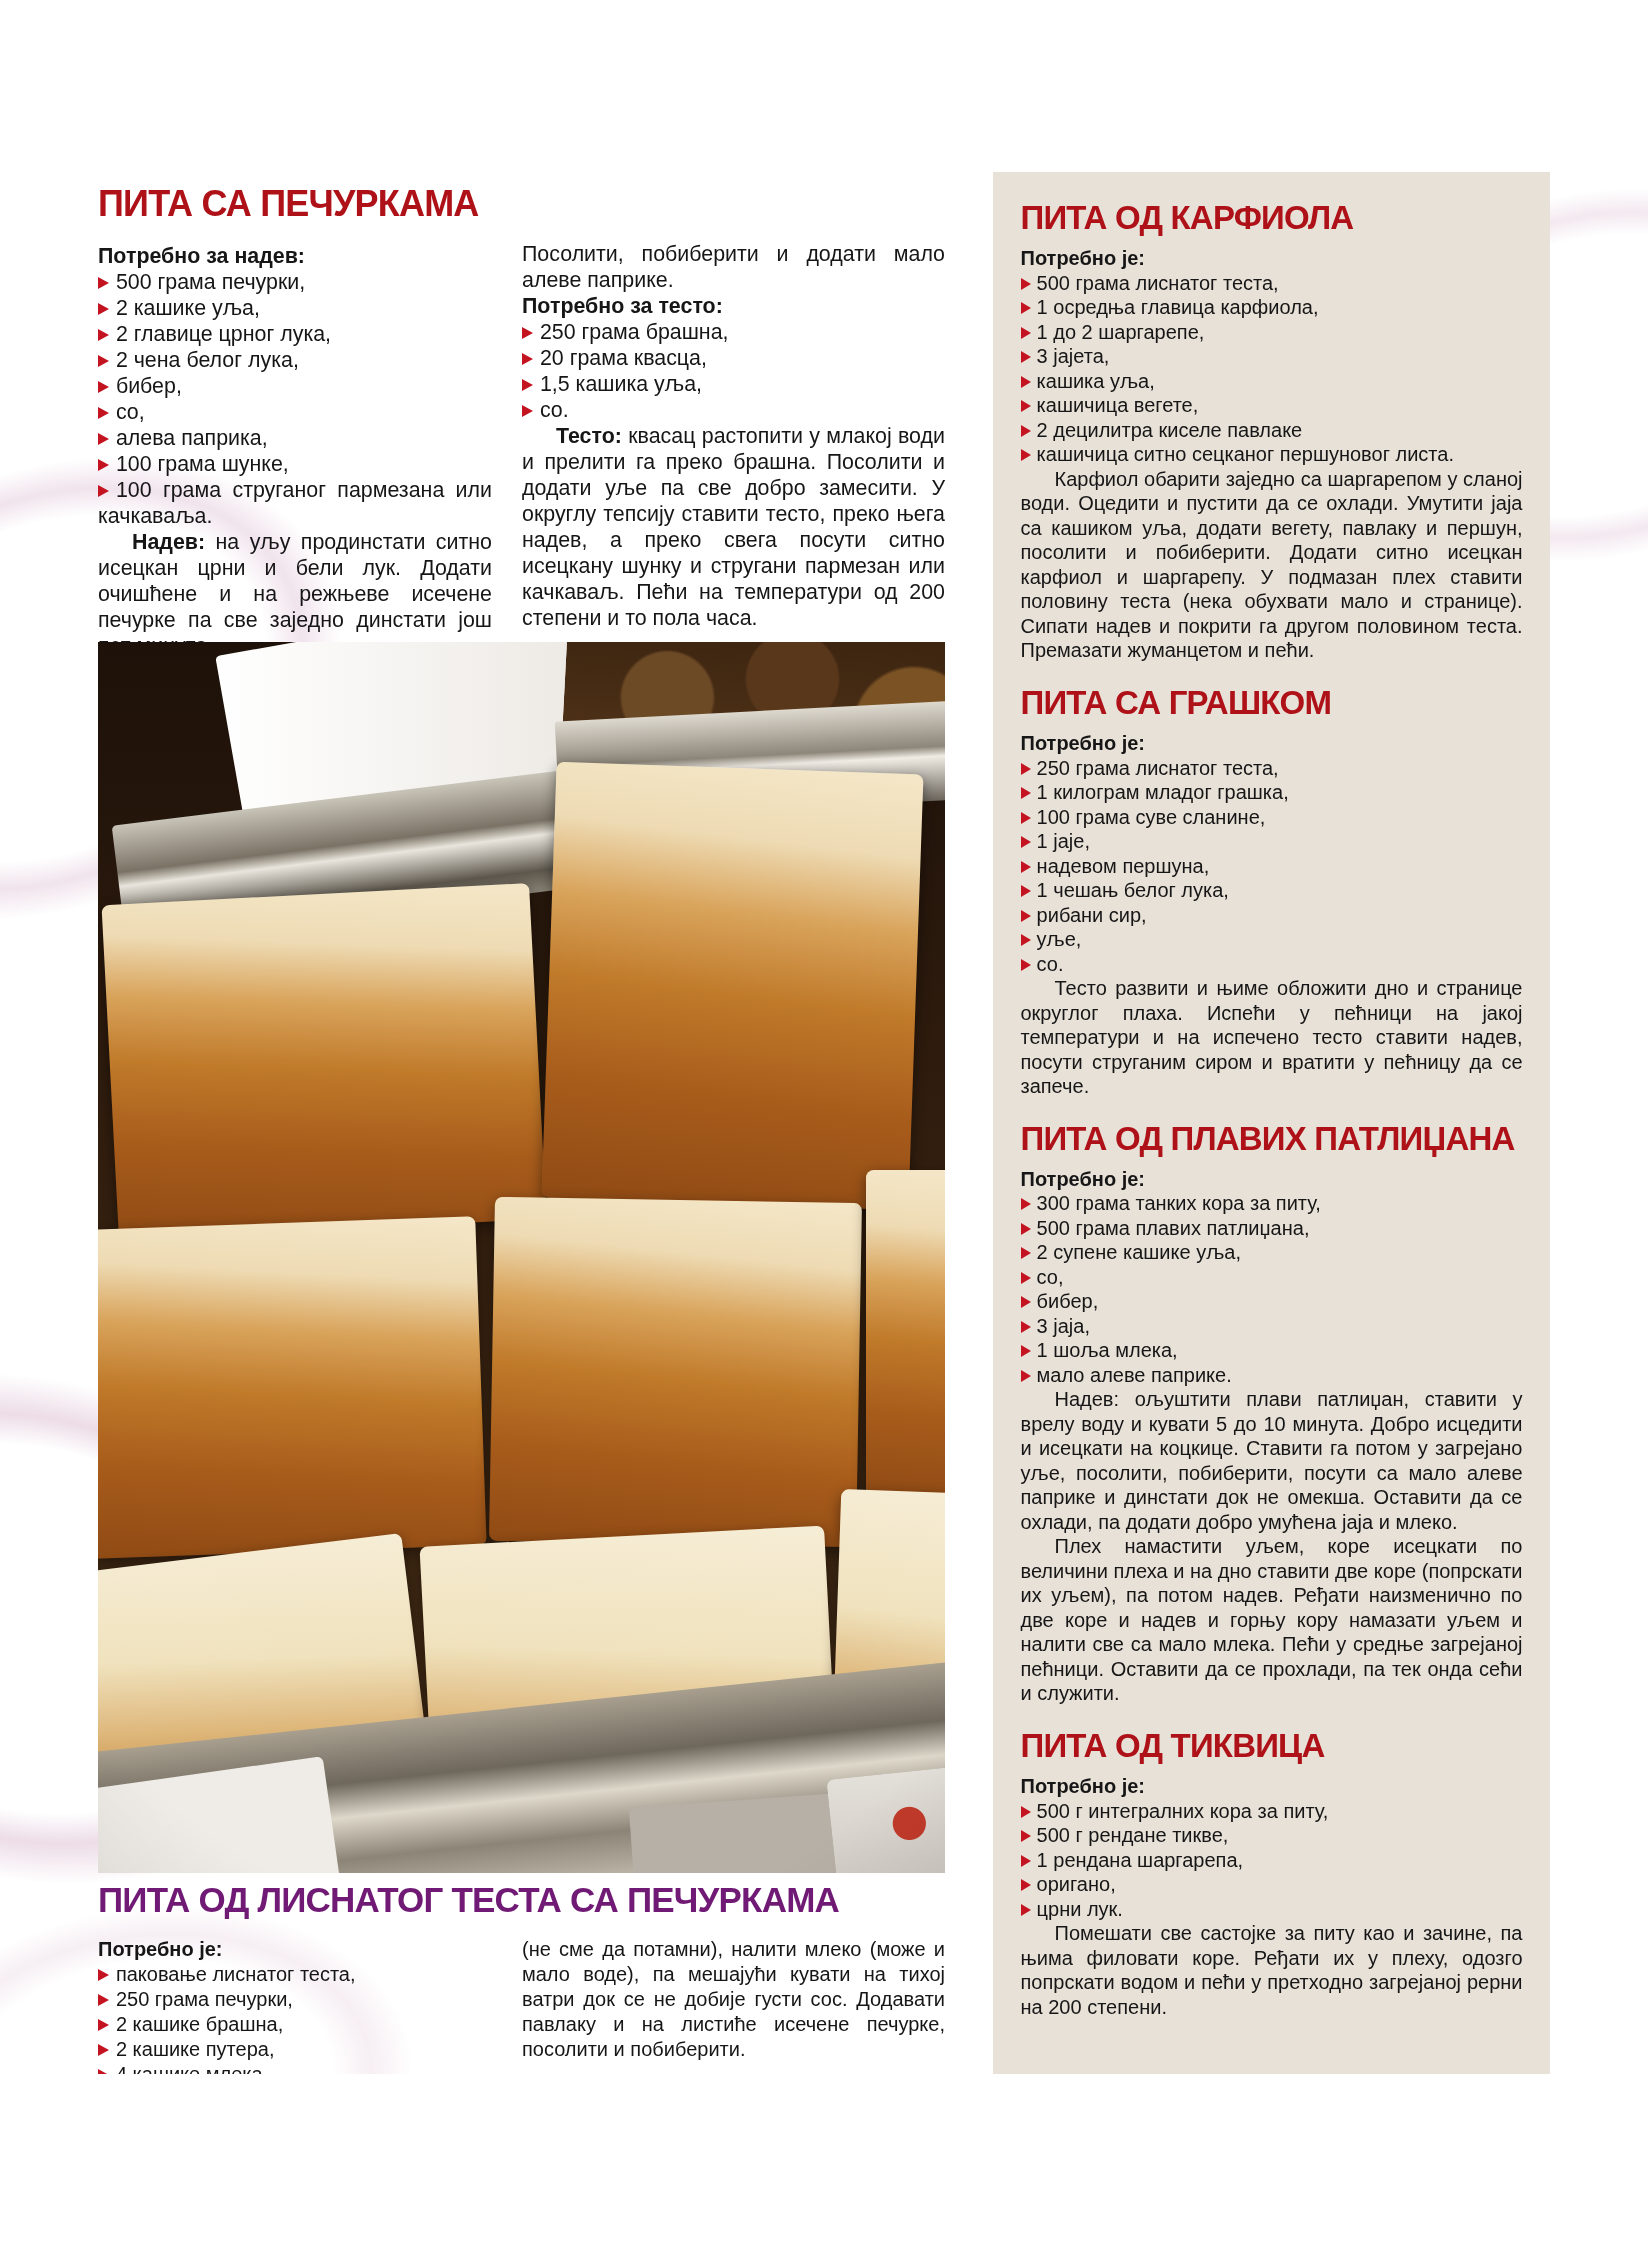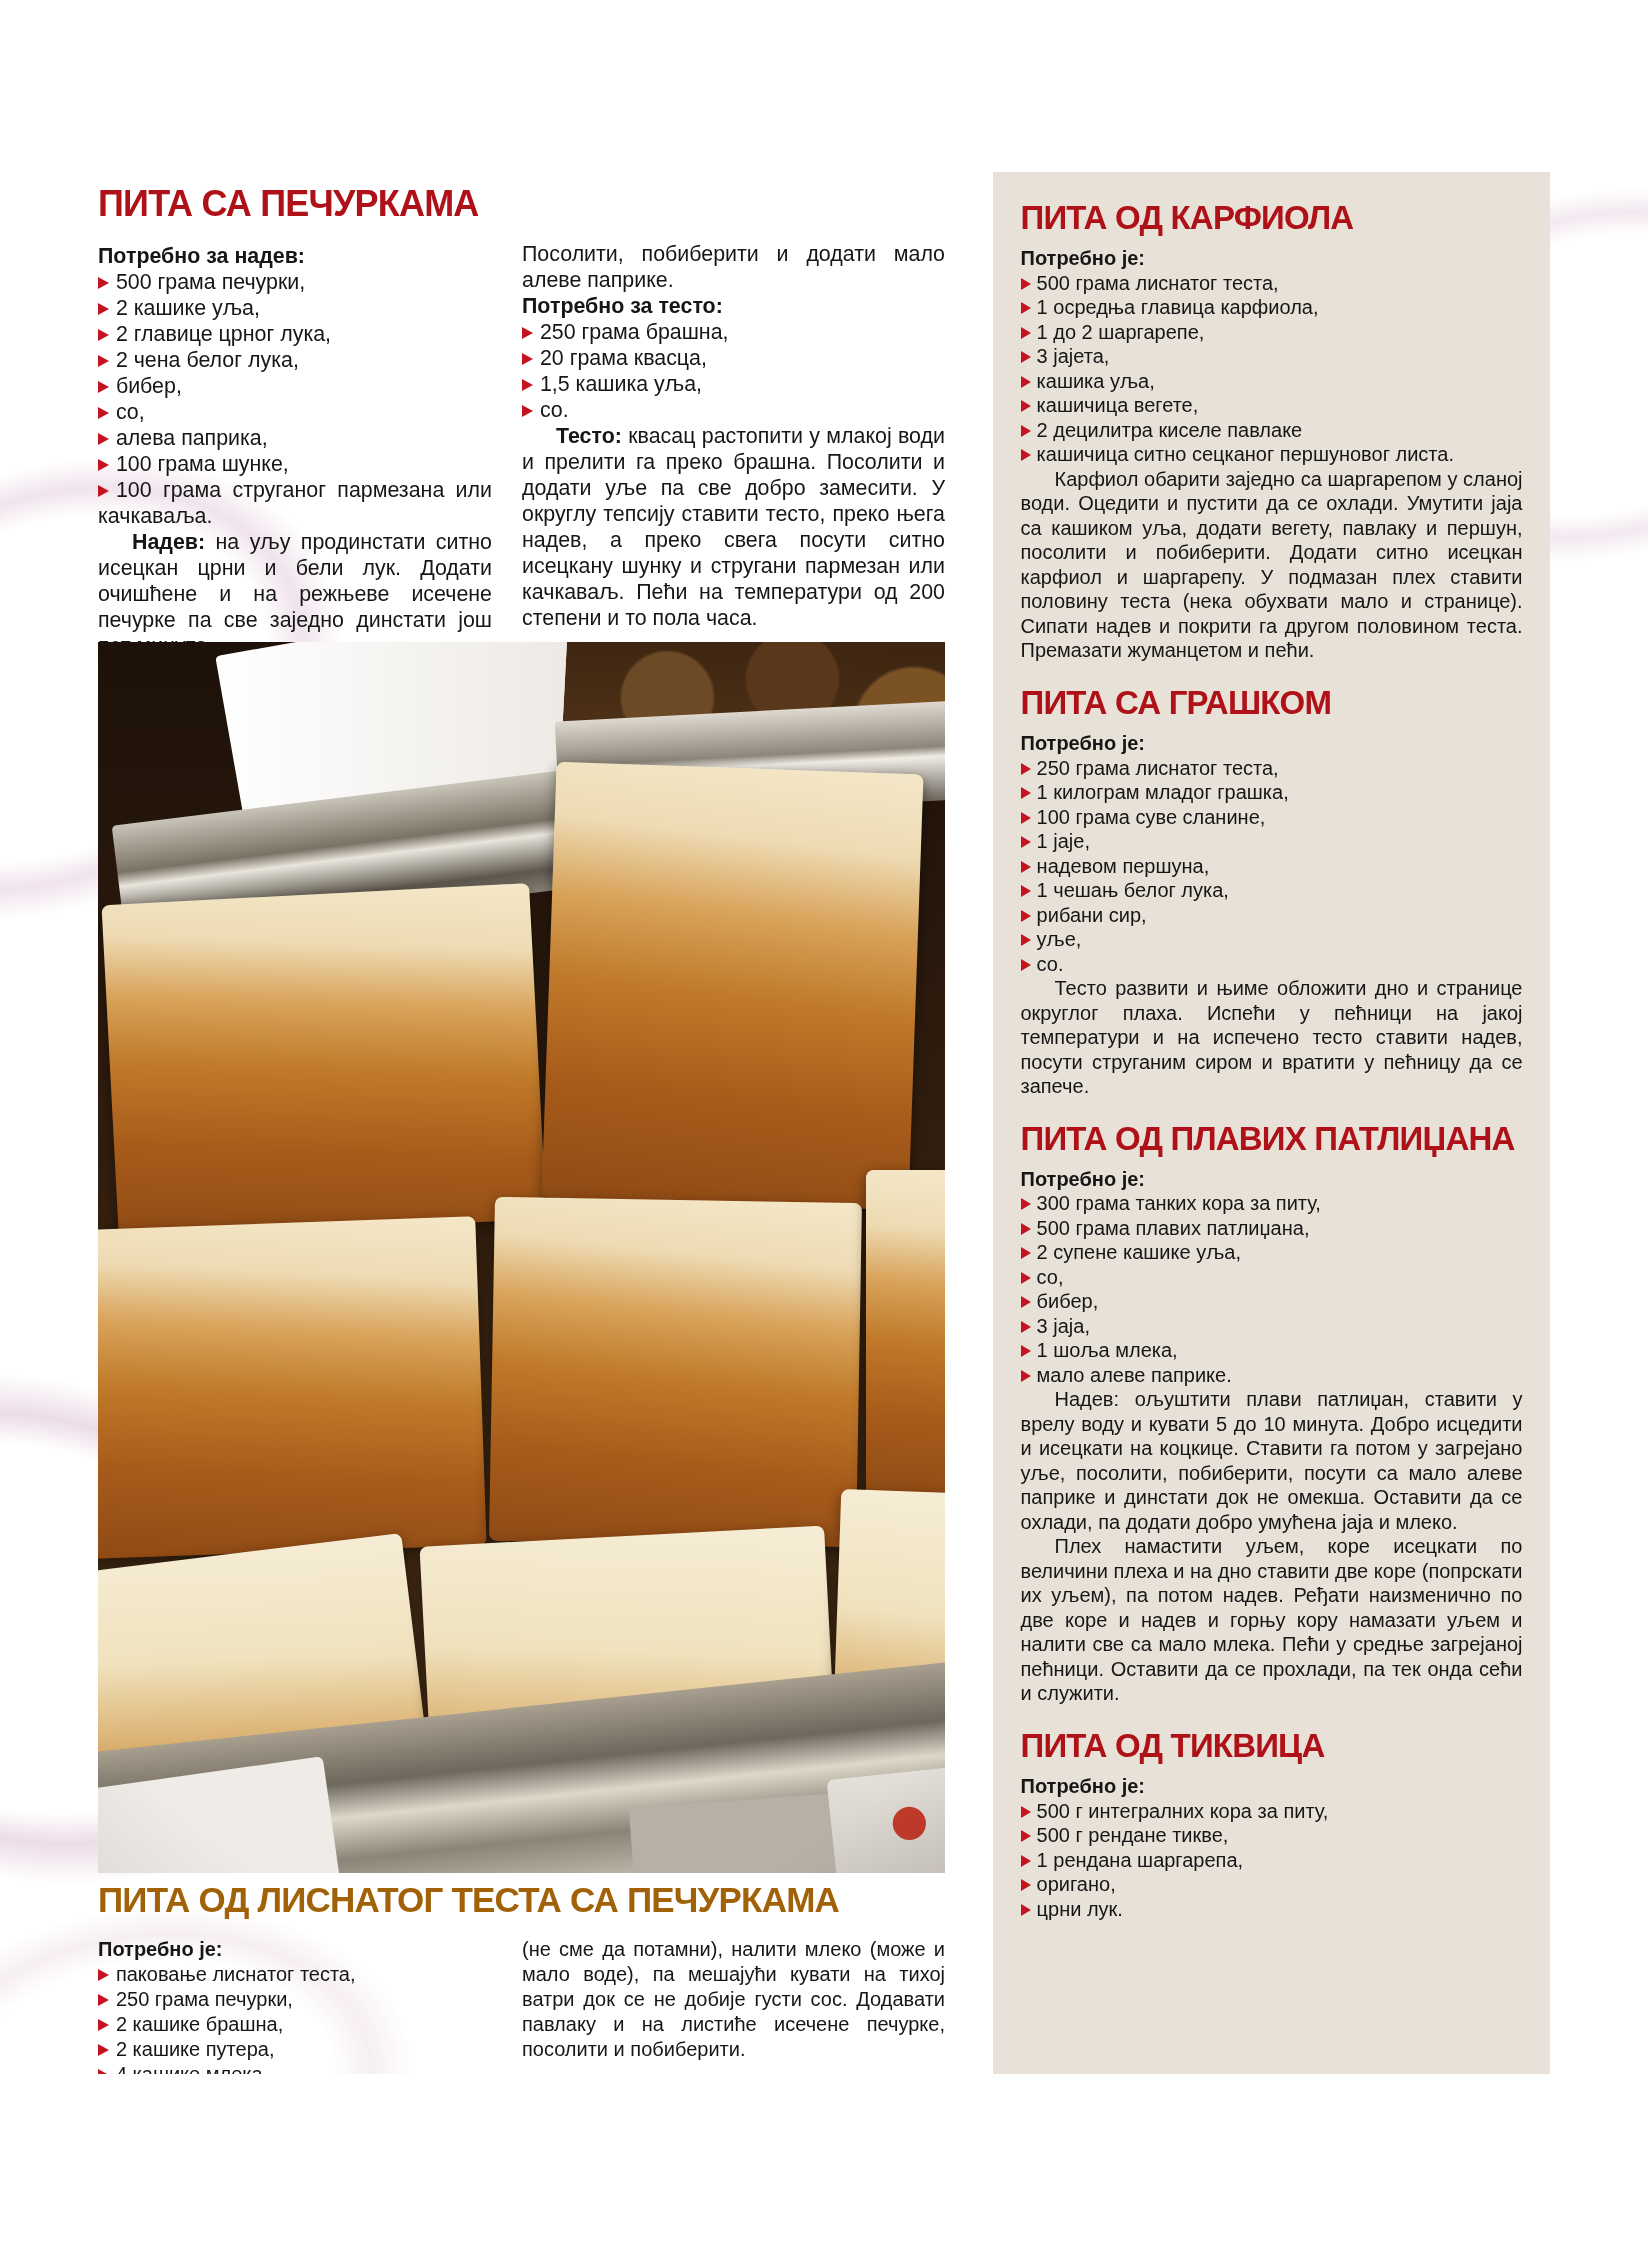--- a/index.html
+++ b/index.html
@@ -69,21 +69,21 @@
   .ph-metal-c{left:-23px;top:1063px;width:940px;height:191px;transform:rotate(-6deg);border-radius:6.1px;
     background:linear-gradient(180deg,#a89f8f,#6e675c 30%,#ded8cb 48%,#8b8477 70%,#c9c3b6);}
   .ph-white-bl{left:-15.3px;top:1131px;width:252px;height:161px;transform:rotate(-8deg);background:#efece7;border-radius:6.1px;}
   .ph-grey-br{left:535px;top:1154px;width:336px;height:130px;transform:rotate(-4deg);background:#b7b0a6;border-radius:6.1px;}
   .ph-box-br{left:734px;top:1131px;width:130px;height:115px;transform:rotate(-6deg);border-radius:7.6px;
     background:radial-gradient(circle at 60% 45%,#c23a2a 0 16%,transparent 17%),linear-gradient(#e3dfd9,#cfcac2);}
   .ph-vignette{left:0;top:0;width:100%;height:100%;
     background:radial-gradient(120% 100% at 50% 45%,transparent 60%,rgba(20,10,5,.28));}
   
   .btitle{position:absolute;z-index:1;left:98px;top:1882px;width:849px;font-size:35px;
-    font-weight:700;color:#a16207;letter-spacing:-0.8px;margin:0;line-height:1.05;}
+    font-weight:700;color:#701a75;letter-spacing:-0.8px;margin:0;line-height:1.05;}
   .bcol{position:absolute;z-index:1;top:1937px;font-size:20px;line-height:25px;}
   .bcol1{left:98px;width:394px;}
   .bcol2{left:522px;width:423px;}
   .pagenum{position:absolute;z-index:2;left:1526px;top:2141px;font-size:43px;color:#1c1c1c;}
 </style>
 </head>
 <body>
 
 <div class="page">
 
@@ -197,20 +197,21 @@
     <article>
       <h2>ПИТА ОД ТИКВИЦА</h2>
       <p class="hd">Потребно је:</p>
       <div>
           <p class="ing just"><span class="tri"></span><span>500 г интегралних кора за питу,</span></p>
           <p class="ing just"><span class="tri"></span><span>500 г рендане тикве,</span></p>
           <p class="ing just"><span class="tri"></span><span>1 рендана шаргарепа,</span></p>
           <p class="ing just"><span class="tri"></span><span>оригано,</span></p>
           <p class="ing just"><span class="tri"></span><span>црни лук.</span></p>
         </div>
+      <p class="just ind">Помешати све састојке за питу као и зачине, па њима филовати коре. Ређати их у плеху, одозго попрскати водом и пећи у претходно загрејаној рерни на 200 степени.</p>
     </article>
 
   </aside>
 
   <h1 class="btitle">ПИТА ОД ЛИСНАТОГ ТЕСТА СА ПЕЧУРКАМА</h1>
 
   <div class="bcol bcol1">
     <p class="hd">Потребно је:</p>
     <div>
         <p class="ing just"><span class="tri"></span><span>паковање лиснатог теста,</span></p>

